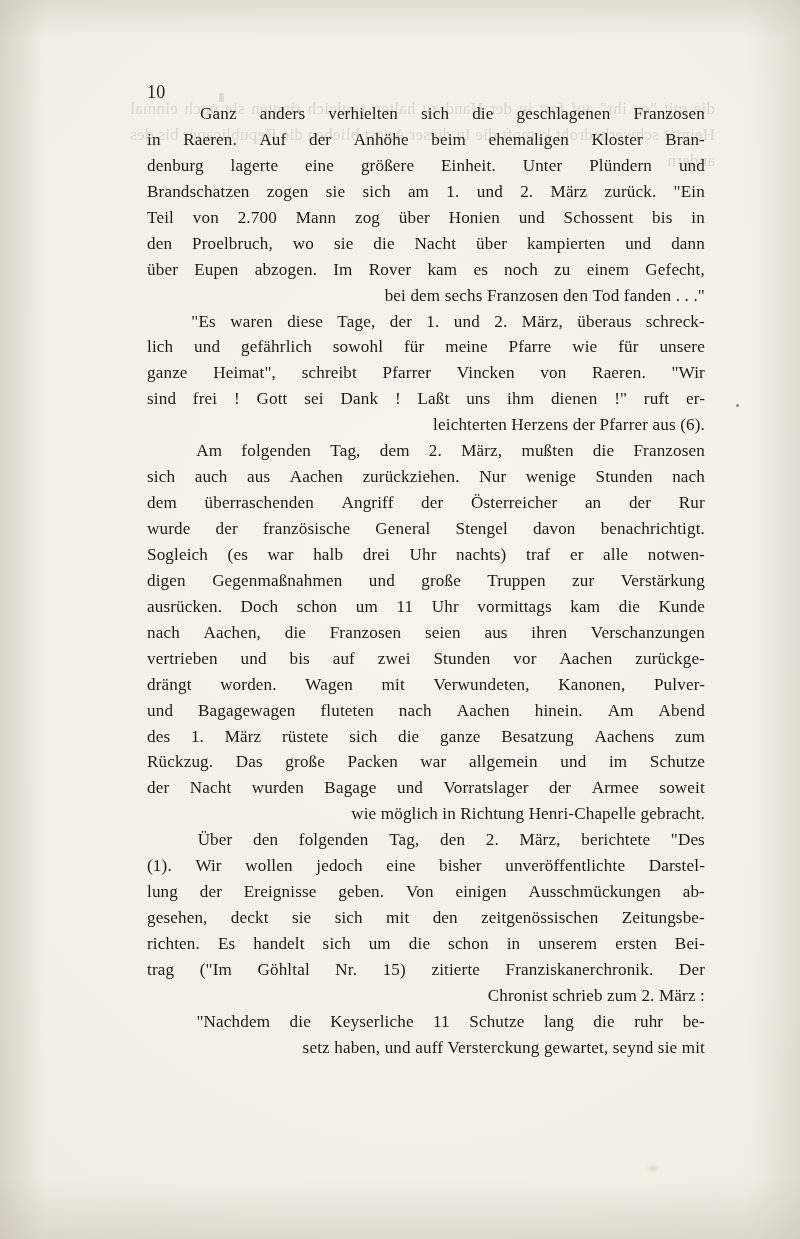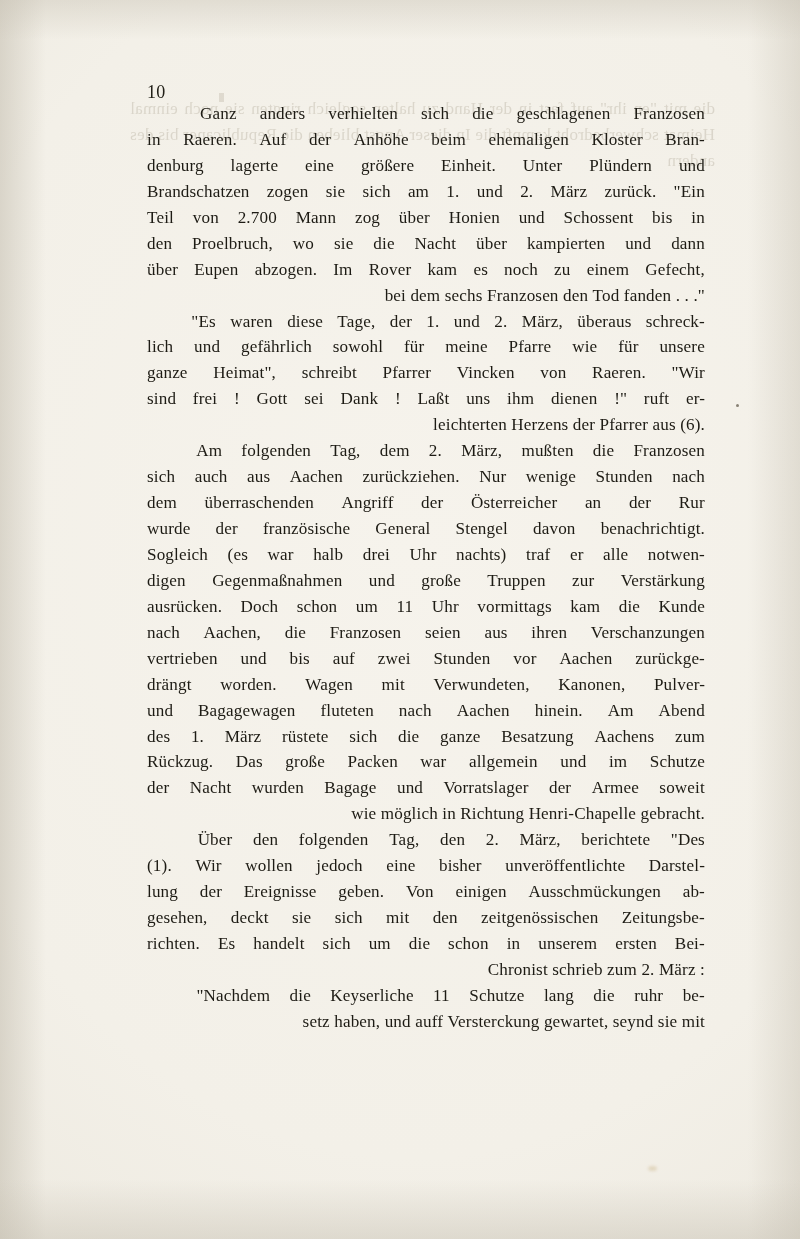--- a/index.html
+++ b/index.html
@@ -206,20 +206,21 @@
           <div class="jline"><span class="w">Rückzug.</span><span class="w">Das</span><span class="w">große</span><span class="w">Packen</span><span class="w">war</span><span class="w">allgemein</span><span class="w">und</span><span class="w">im</span><span class="w">Schutze</span></div>
           <div class="jline"><span class="w">der</span><span class="w">Nacht</span><span class="w">wurden</span><span class="w">Bagage</span><span class="w">und</span><span class="w">Vorratslager</span><span class="w">der</span><span class="w">Armee</span><span class="w">soweit</span></div>
           <div class="jline ragged"><span class="w">wie</span><span> </span><span class="w">möglich</span><span> </span><span class="w">in</span><span> </span><span class="w">Richtung</span><span> </span><span class="w">Henri-Chapelle</span><span> </span><span class="w">gebracht.</span></div>
         </div>
         <div>
           <div class="jline"><span class="lead"></span><span class="w">Über</span><span class="w">den</span><span class="w">folgenden</span><span class="w">Tag,</span><span class="w">den</span><span class="w">2.</span><span class="w">März,</span><span class="w">berichtete</span><span class="w">"Des</span></div>
           <div class="jline"><span class="w">(1).</span><span class="w">Wir</span><span class="w">wollen</span><span class="w">jedoch</span><span class="w">eine</span><span class="w">bisher</span><span class="w">unveröffentlichte</span><span class="w">Darstel-</span></div>
           <div class="jline"><span class="w">lung</span><span class="w">der</span><span class="w">Ereignisse</span><span class="w">geben.</span><span class="w">Von</span><span class="w">einigen</span><span class="w">Ausschmückungen</span><span class="w">ab-</span></div>
           <div class="jline"><span class="w">gesehen,</span><span class="w">deckt</span><span class="w">sie</span><span class="w">sich</span><span class="w">mit</span><span class="w">den</span><span class="w">zeitgenössischen</span><span class="w">Zeitungsbe-</span></div>
           <div class="jline"><span class="w">richten.</span><span class="w">Es</span><span class="w">handelt</span><span class="w">sich</span><span class="w">um</span><span class="w">die</span><span class="w">schon</span><span class="w">in</span><span class="w">unserem</span><span class="w">ersten</span><span class="w">Bei-</span></div>
+          <div class="jline"><span class="w">trag</span><span class="w">("Im</span><span class="w">Göhltal</span><span class="w">Nr.</span><span class="w">15)</span><span class="w">zitierte</span><span class="w">Franziskanerchronik.</span><span class="w">Der</span></div>
           <div class="jline ragged"><span class="w">Chronist</span><span> </span><span class="w">schrieb</span><span> </span><span class="w">zum</span><span> </span><span class="w">2.</span><span> </span><span class="w">März</span><span> </span><span class="w">:</span></div>
         </div>
         <div>
           <div class="jline"><span class="lead"></span><span class="w">"Nachdem</span><span class="w">die</span><span class="w">Keyserliche</span><span class="w">11</span><span class="w">Schutze</span><span class="w">lang</span><span class="w">die</span><span class="w">ruhr</span><span class="w">be-</span></div>
           <div class="jline ragged"><span class="w">setz</span><span> </span><span class="w">haben,</span><span> </span><span class="w">und</span><span> </span><span class="w">auff</span><span> </span><span class="w">Versterckung</span><span> </span><span class="w">gewartet,</span><span> </span><span class="w">seynd</span><span> </span><span class="w">sie</span><span> </span><span class="w">mit</span></div>
         </div>
       </div>
 
   </div>
 

